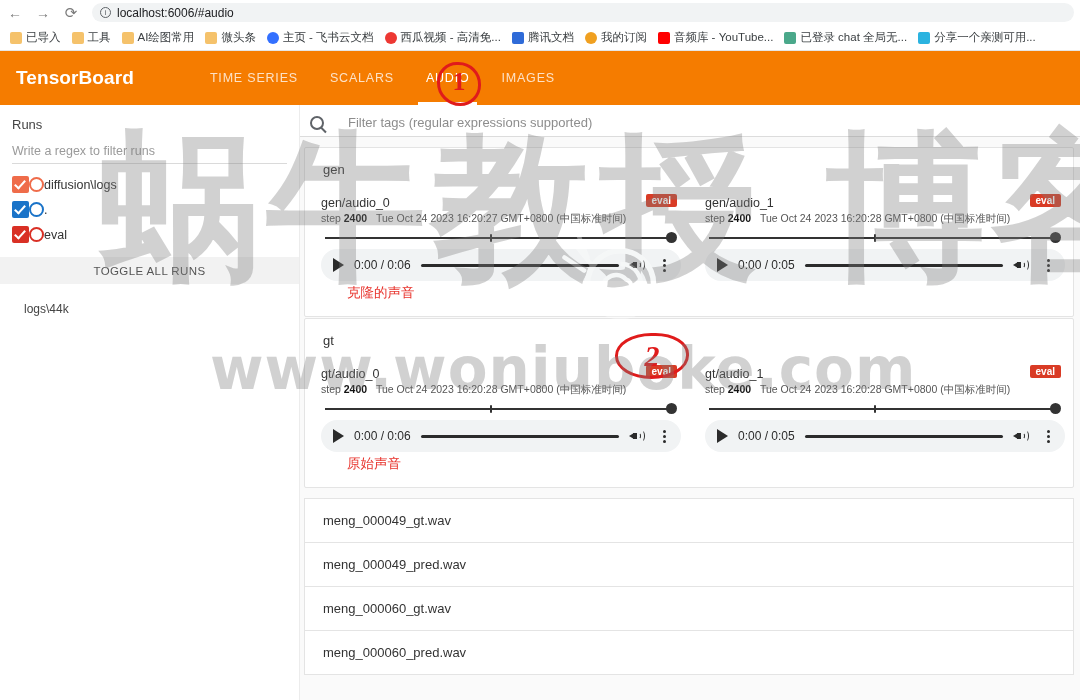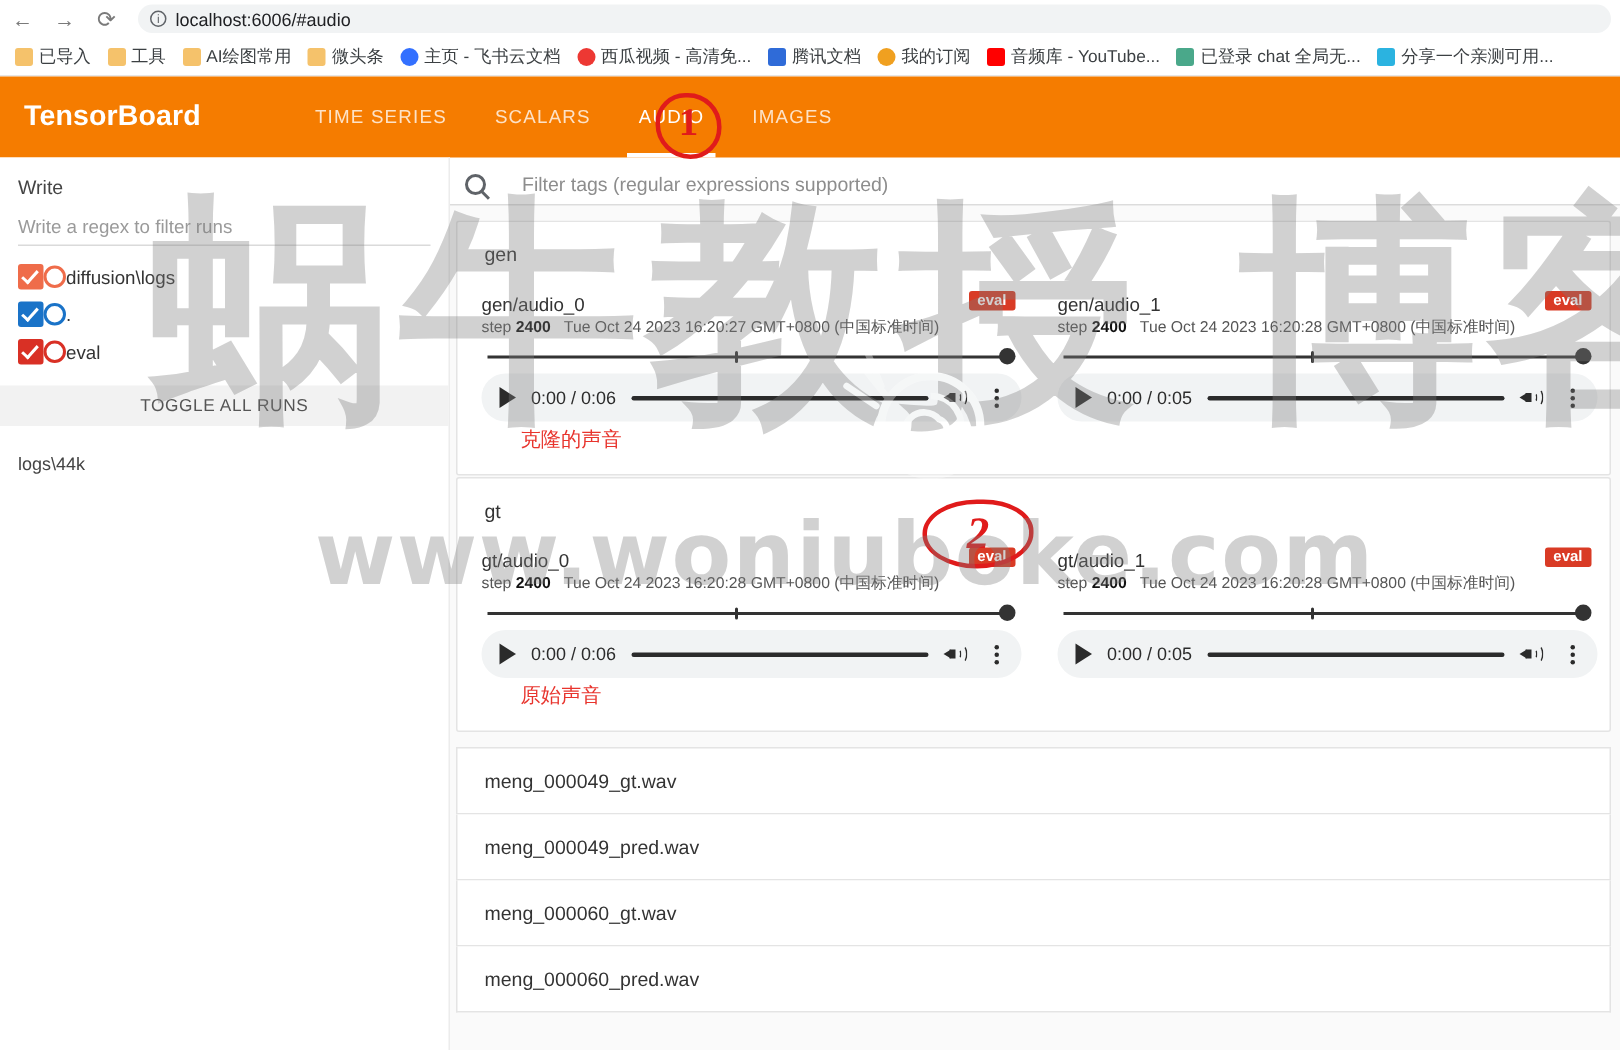--- a/index.html
+++ b/index.html
@@ -90,21 +90,21 @@
     content:""; position:absolute; left:5px; top:2px; width:4px; height:9px;
     border:solid #fff; border-width:0 2px 2px 0; transform:rotate(42deg);
   }
   .runcirc{ width:15px;height:15px;border-radius:50%;border:2px solid;flex:none;}
   .run-label{ font-size:12.5px; color:#333; }
   .toggle-all{
     margin:10px 0 10px; height:27px; background:#f2f2f2;
     display:flex; align-items:center; justify-content:center;
     font-size:11.5px; color:#555; letter-spacing:.4px; cursor:pointer;
   }
-  .sb-foot{ font-size:12px; color:#444; padding:8px 12px; }
+  .sb-foot{ font-size:12px; color:#444; padding:8px 12px;margin-left:12px; }
 
   
   .main{ flex:1; background:#fafafa; display:flex; flex-direction:column; }
   .tagfilter{
     background:#fff; padding:10px 8px 6px 8px; display:flex;
     align-items:center; gap:24px; border-bottom:1px solid #dcdcdc;
     margin:0 0 10px 0;
   }
   .search-ico{
     width:14px;height:14px;border:2px solid #5f6368;border-radius:50%;
@@ -272,21 +272,21 @@
     </div>
 </div>
 
 <div class="annot-circle" id="annot-1">
   <span class="n">1</span>
 </div>
 
 <div class="tb-body">
 
   <div class="sidebar">
-    <div class="sb-title">Write</div>
+    <div class="sb-title">Runs</div>
     <div class="sb-filter">Write a regex to filter runs</div>
     <div id="runs-list">
         <div class="run-row">
           <span class="cbx" style="background: rgb(239, 108, 74);"></span>
           <span class="runcirc" style="border-color: rgb(239, 108, 74);"></span>
           <span class="run-label">diffusion\logs</span>
         </div>
         <div class="run-row">
           <span class="cbx" style="background: rgb(26, 115, 200);"></span>
           <span class="runcirc" style="border-color: rgb(26, 115, 200);"></span>

